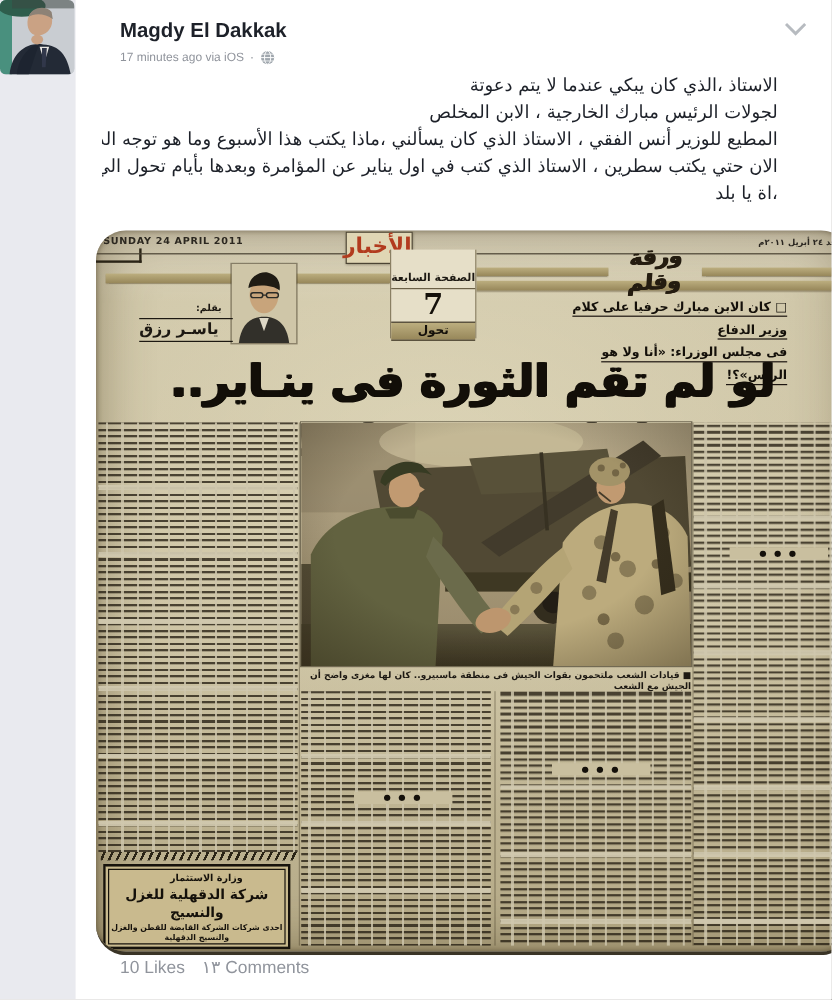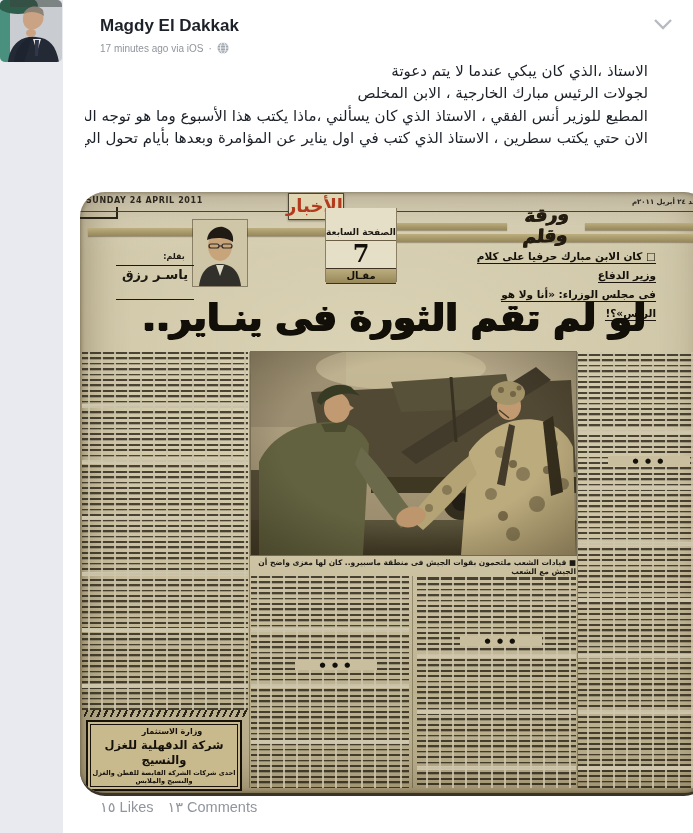--- a/index.html
+++ b/index.html
@@ -42,22 +42,22 @@
 
   .gold{background:linear-gradient(180deg,#bcae7f,#97875a);height:8px;box-shadow:0 1px 1px rgba(60,45,20,.35);}
   .bar-a{left:8px;top:36px;width:105px;}
   .bar-b{left:167px;top:36px;width:78px;}
   .bar-c{left:315px;top:31px;width:112px;height:7px;}
   .bar-d{left:505px;top:31px;width:124px;height:7px;}
   .bar-e{left:315px;top:42px;width:314px;}
 
   .colphoto{left:113px;top:28px;width:54px;height:66px;box-shadow:0 0 0 1px rgba(60,50,30,.5);}
   .byline-prefix{left:76px;top:60px;width:36px;font-size:8px;font-weight:bold;text-align:center;color:#1c1812;}
-  .byline-name{left:36px;top:73px;width:78px;font-size:13px;font-weight:bold;text-align:center;color:#1c1812;
-               border-top:1.5px solid #1c1812;border-bottom:1.5px solid #1c1812;padding:1px 0 17px;}
+  .byline-name{left:36px;top:73px;width:78px;font-size:13px;font-weight:bold;text-align:left;color:#1c1812;
+               border-top:1.5px solid #1c1812;border-bottom:1.5px solid #1c1812;padding:1px 0 2px;}
 
   .pagebox{left:245px;top:16px;width:70px;height:74px;background:#e6dfc8;
            border-left:1px solid #8a7f63;border-right:1px solid #8a7f63;text-align:center;}
   .page-label{font-size:9px;font-weight:bold;color:#1c1812;line-height:11px;padding-top:19px;}
   .page-number{font-family:"DejaVu Serif",serif;font-size:24px;font-weight:bold;line-height:26px;color:#14100a;
                border-top:1px solid #6a5f45;margin-top:2px;}
   .page-section{margin-top:1px;background:linear-gradient(180deg,#bcae7f,#97875a);font-size:10px;font-weight:bold;
                 line-height:14px;border-top:1px solid #3c3322;border-bottom:1px solid #3c3322;color:#14100a;}
 
   .coltitle{left:427px;top:12px;width:78px;font-size:18px;font-weight:bold;color:#241c10;text-align:center;
@@ -144,20 +144,21 @@
 
   <svg class="chevron" viewBox="0 0 20 12">
     <polyline points="2,2 10,10 18,2" fill="none" stroke="#b7bbc0" stroke-width="2.4"></polyline>
   </svg>
 
   <div class="post-text ar">
     <div>الاستاذ ،الذي كان يبكي عندما لا يتم دعوتة</div>
     <div>لجولات الرئيس مبارك الخارجية ، الابن المخلص</div>
     <div>المطيع للوزير أنس الفقي ، الاستاذ الذي كان يسألني ،ماذا يكتب هذا الأسبوع وما هو توجه الدولة</div>
     <div>الان حتي يكتب سطرين ، الاستاذ الذي كتب في اول يناير عن المؤامرة وبعدها بأيام تحول الي ثائر</div>
+    <div>،اة يا بلد</div>
   </div>
 
   <div class="newspaper ar">
 
     <div class="np-abs np-corner"></div>
     <div class="np-abs np-rule"></div>
     <div class="np-abs np-date-en" style="direction:ltr">SUNDAY 24 APRIL 2011</div>
     <div class="np-abs np-logo">الأخبار</div>
     <div class="np-abs np-date-ar">الأحد ٢٤ أبريل ٢٠١١م</div>
     <div class="np-abs np-sq"></div>
@@ -178,21 +179,21 @@
       <rect x="29" y="24" width="10" height="4" rx="2" fill="none" stroke="#2a2a26" stroke-width="1.2"></rect>
       <line x1="26" y1="26" x2="29" y2="26" stroke="#2a2a26" stroke-width="1"></line>
     </svg>
 
     <div class="np-abs byline-prefix">بقلم:</div>
     <div class="np-abs byline-name">ياسـر رزق</div>
 
     <div class="np-abs pagebox">
       <div class="page-label">الصفحة السابعة</div>
       <div class="page-number">7</div>
-      <div class="page-section">مقـال</div>
+      <div class="page-section">تحول</div>
     </div>
 
     <div class="np-abs coltitle">ورقة وقلم</div>
 
     <div class="np-abs kicker">
       <span class="kline"><span>□ كان الابن مبارك حرفيا على كلام وزير الدفاع</span></span>
       <span class="kline"><span>فى مجلس الوزراء: «أنا ولا هو الريس»؟!</span></span>
     </div>
 
     <div class="np-abs headline">لو لم تقم الثورة فى ينـاير.. لقامت فى مايو!</div>
@@ -282,27 +283,27 @@
 
     <div class="np-abs sep sep1">● ● ●</div>
     <div class="np-abs sep sep2">● ● ●</div>
     <div class="np-abs sep sep3">● ● ●</div>
 
     <div class="np-abs zigzag"></div>
     <div class="np-abs adbox">
       <div class="ad1">وزارة الاستثمار</div>
       <div class="ad2">شركة الدقهلية للغزل والنسيج</div>
       <div class="ad3">احدى شركات الشركة القابضة للقطن والغزل</div>
-      <div class="ad4">والنسيج والملابس</div>
+      <div class="ad4">والنسيج الدقهلية</div>
     </div>
   </div>
 
   <div class="likes-row">
     <span class="lnk">
-      <span>١٥</span>
+      <span>10</span>
       <span>Likes</span>
     </span>
     <span class="lnk">
       <span>١٣</span>
       <span>Comments</span>
     </span>
   </div>
 
 </div>
 

